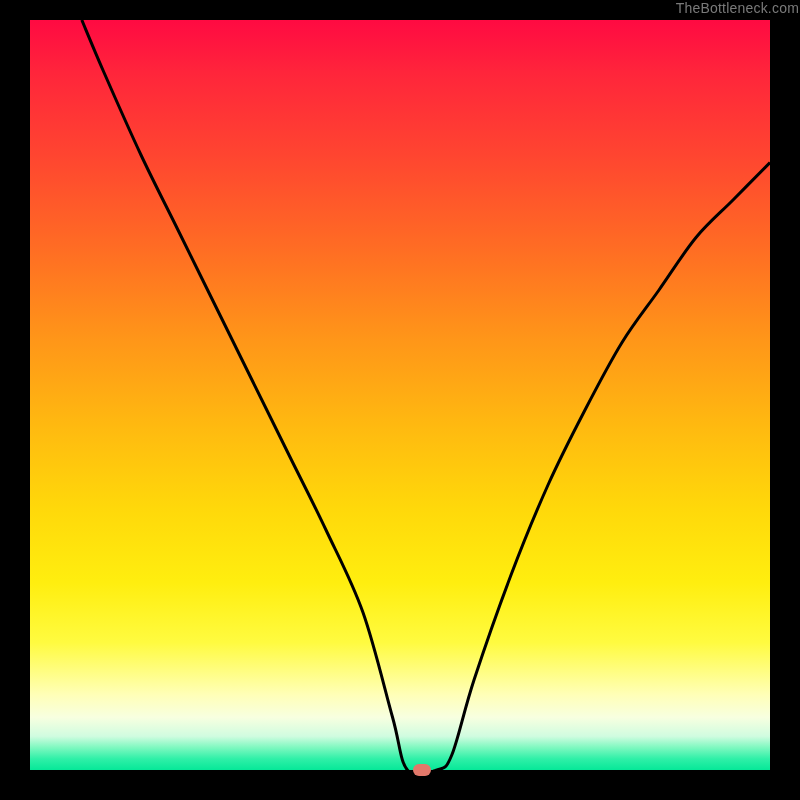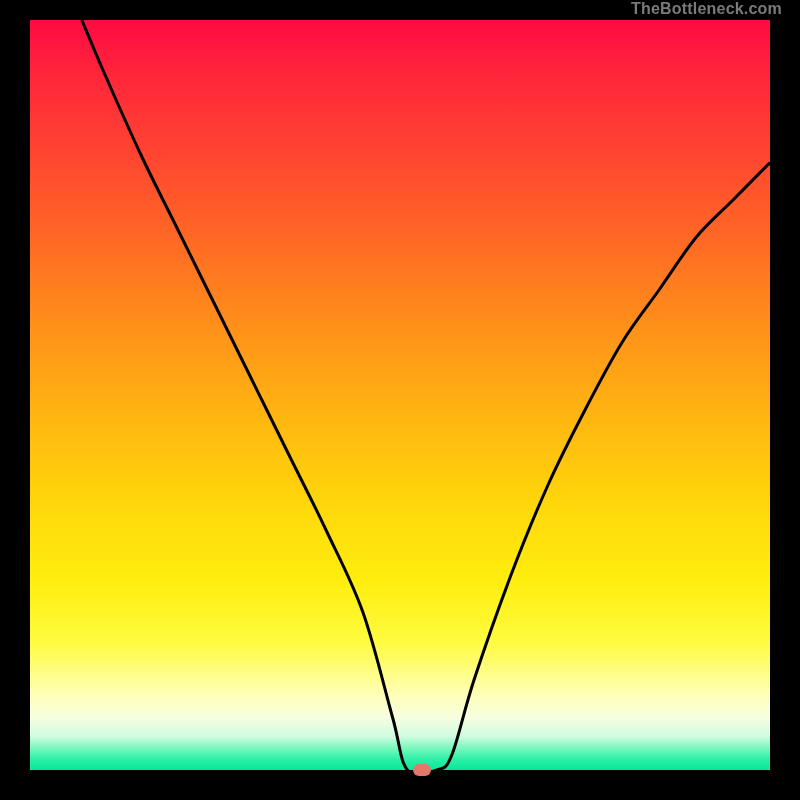--- a/index.html
+++ b/index.html
@@ -37,24 +37,24 @@
       #f7ffe0 93%,
       #d0fce0 95.5%,
       #7ef8c0 97%,
       #30f0a8 98.5%,
       #06e898 100%
     );
   }
   .watermark {
     position: absolute;
     top: 0px;
-    right: 18px;
+    right: 1px;
     color: #7a7a7a;
-    font-size: 16px;
-    font-weight: 700;
+    font-size: 14px;
+    font-weight: 400;
     letter-spacing: 0.2px;
     z-index: 10;
   }
   svg.curve {
     position: absolute;
     left: 0;
     top: 0;
     width: 740px;
     height: 750px;
   }

